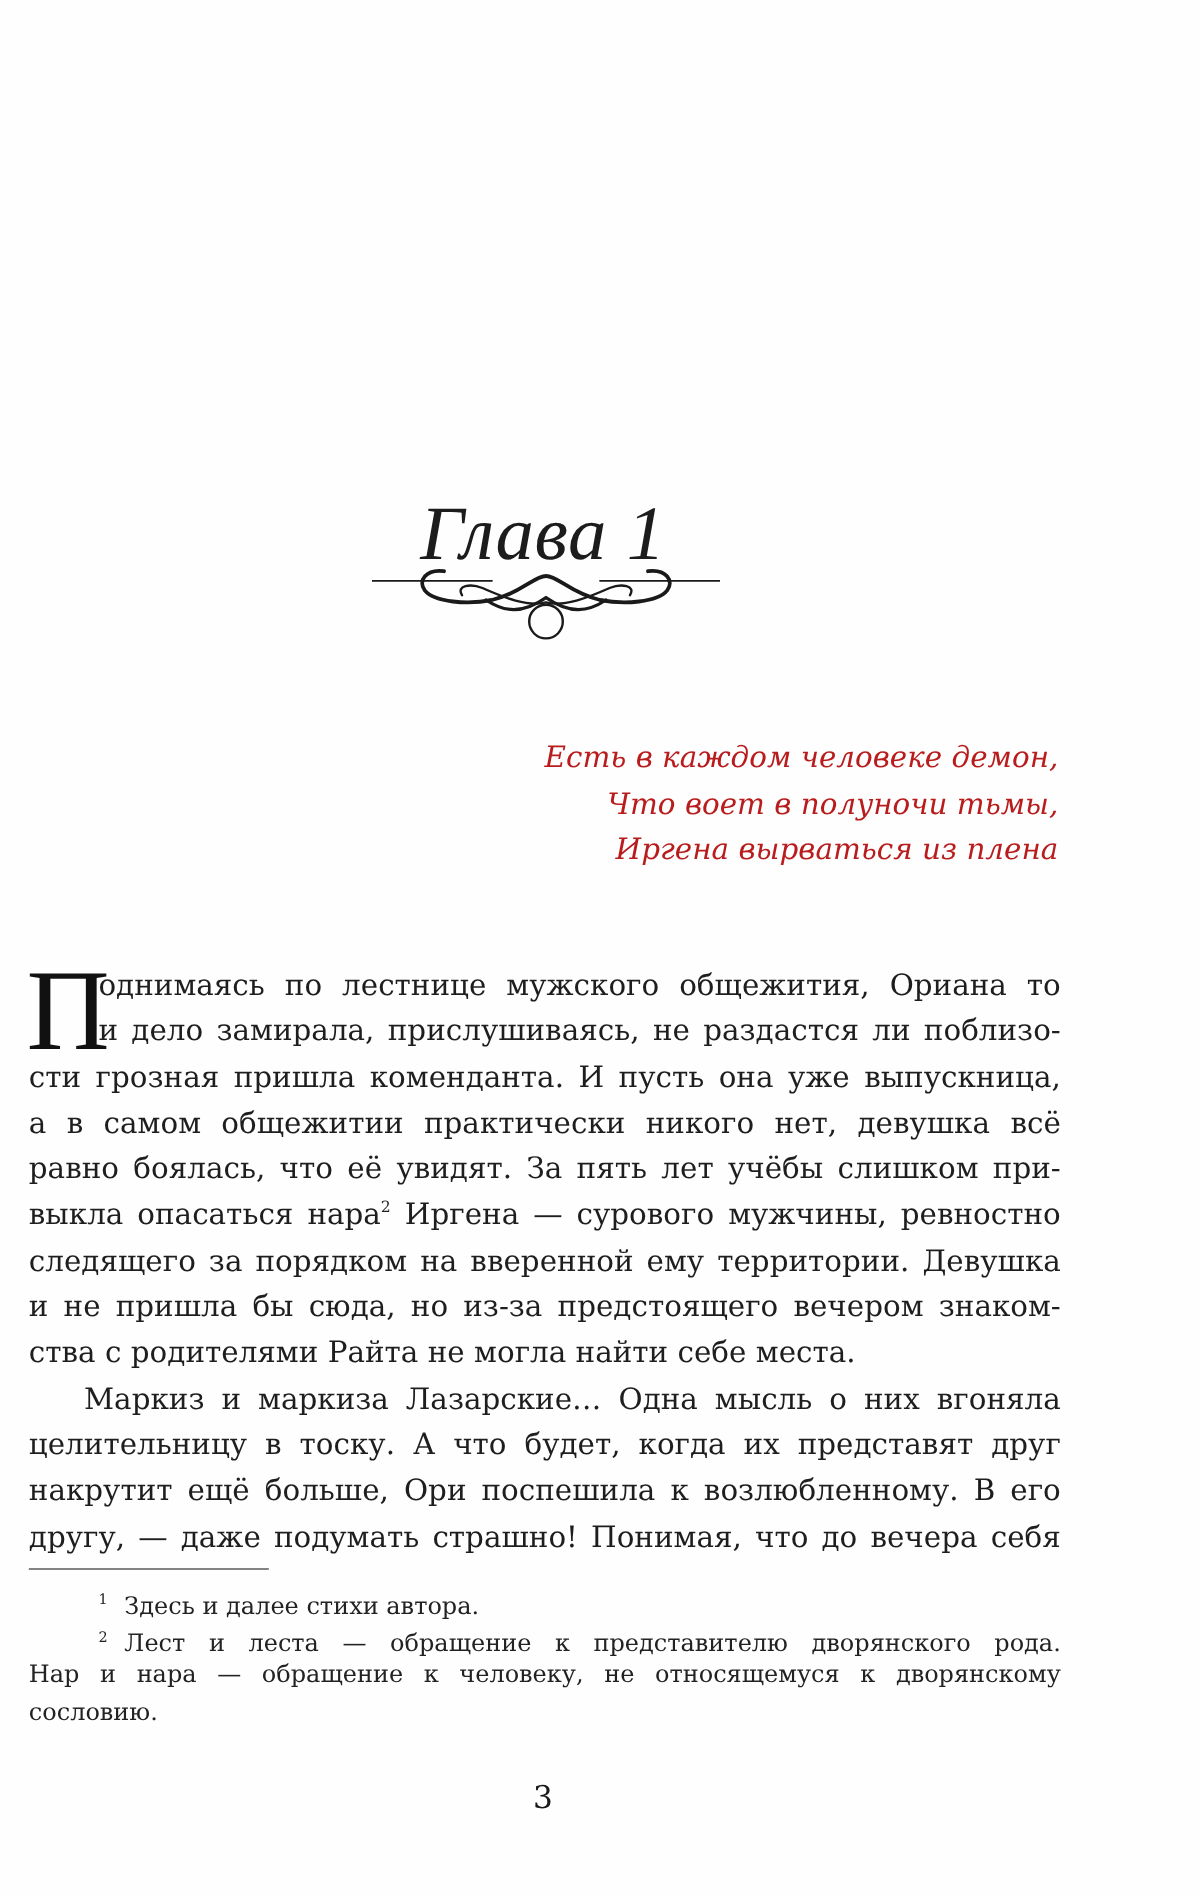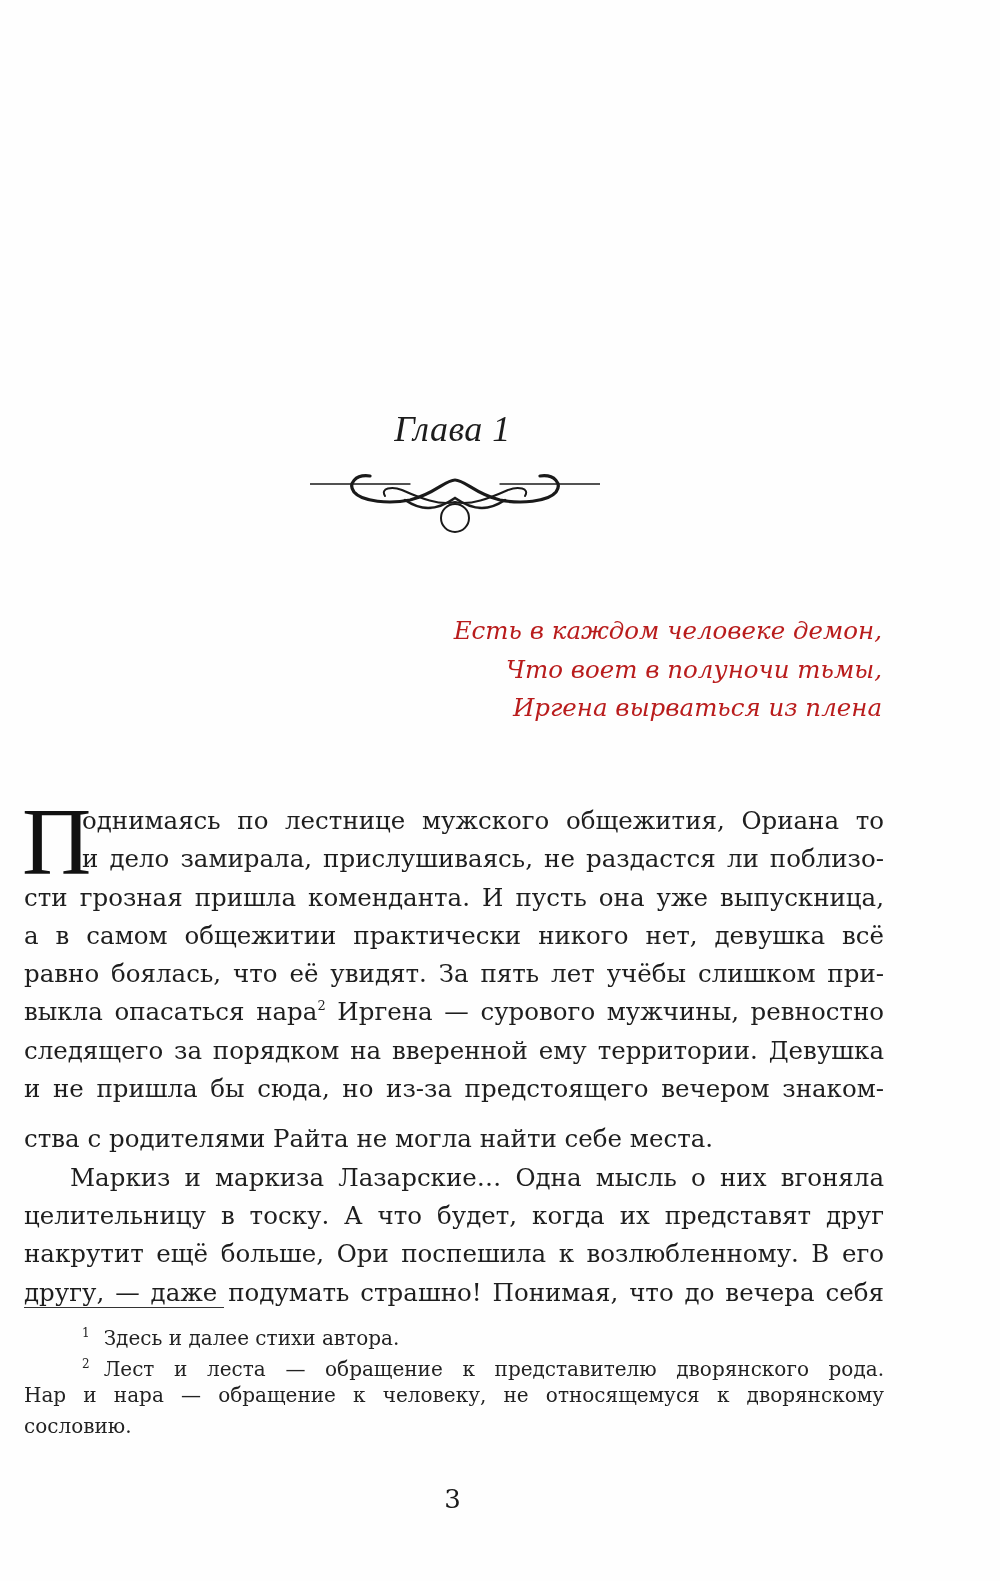--- a/index.html
+++ b/index.html
@@ -22,21 +22,21 @@
       background: #fefefe;
     }
     .chapter-title {
       position: absolute;
       left: 0;
       width: 905px;
       top: 408px;
       text-align: center;
       font-family: "Liberation Serif", "DejaVu Serif", serif;
       font-style: italic;
-      font-size: 36px;
+      font-size: 64px;
       color: #1c1c1c;
       letter-spacing: 0.5px;
     }
     .ornament {
       position: absolute;
       left: 310px;
       top: 472px;
       width: 290px;
       height: 80px;
     }
@@ -71,21 +71,20 @@
     }
     .body-text .line {
       display: block;
       white-space: nowrap;
       text-align: justify;
       text-align-last: justify;
       height: 38.3px;
     }
     .body-text .line.last {
       text-align-last: left;
-      margin-top: 12px;
     }
     .body-text .indent {
       padding-left: 46px;
     }
     .dropcap {
       position: absolute;
       left: 22px;
       top: 804px;
       font-family: "Liberation Serif", "DejaVu Serif", serif;
       font-size: 96px;

